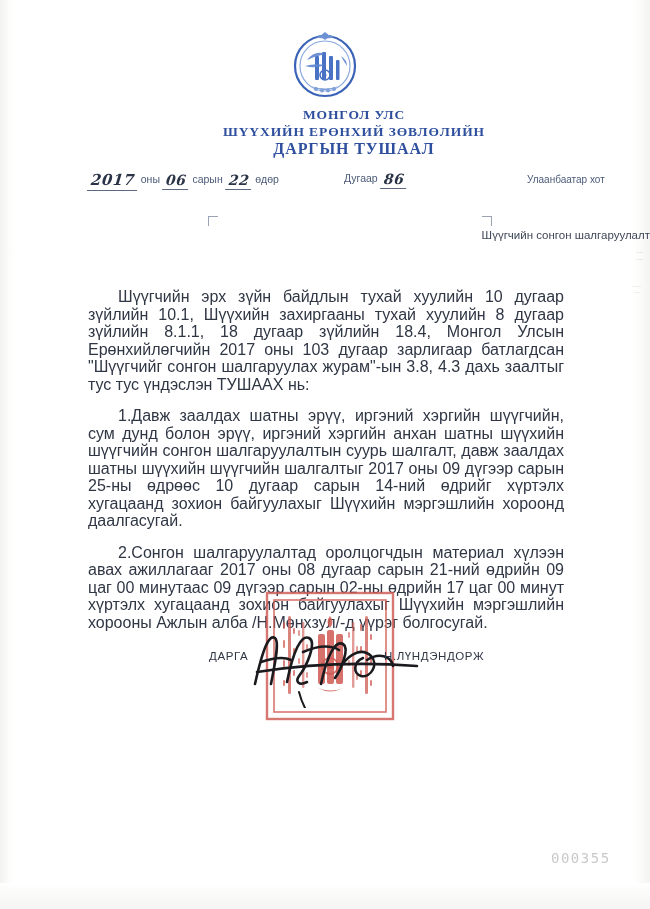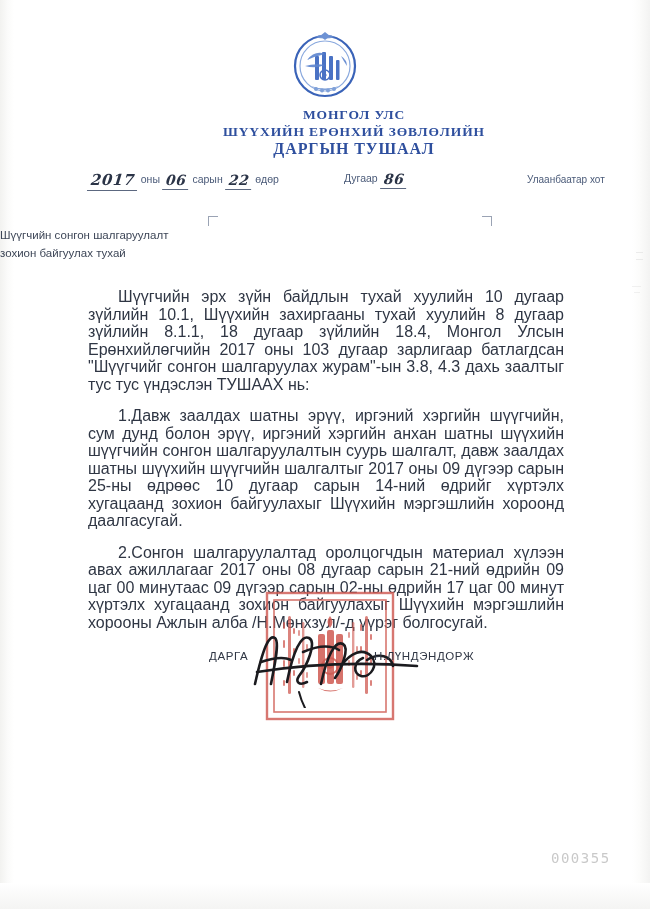--- a/index.html
+++ b/index.html
@@ -133,21 +133,21 @@
     border-width: 0;
   }
   .bracket.tl { left: 208px; top: 216px; border-left-width: 1px; border-top-width: 1px; }
   .bracket.tr { left: 482px; top: 216px; border-right-width: 1px; border-top-width: 1px; }
 
   .subject {
     position: absolute;
     left: 0;
     top: 226px;
     width: 650px;
-    text-align: left;
+    text-align: right;
     color: #3d4657;
     font-size: 11.5px;
     line-height: 18px;
     font-family: "Liberation Sans", sans-serif;
   }
 
   
   .body-block {
     position: absolute;
     left: 88px;
@@ -187,21 +187,21 @@
     letter-spacing: 0.6px;
     font-family: "Liberation Sans", sans-serif;
   }
   .sign-title {
     position: absolute;
     left: 209px;
     top: 0;
   }
   .sign-name {
     position: absolute;
-    left: 374px;
+    left: 384px;
     top: 0;
     white-space: nowrap;
   }
   .signature-ink {
     position: absolute;
     left: 247px;
     top: 612px;
     width: 180px;
     height: 96px;
     pointer-events: none;
@@ -283,21 +283,20 @@
       <span class="lbl">Дугаар</span><span class="hand small">86</span>
     </div>
     <div class="meta-right">Улаанбаатар хот</div>
   </div>
 
   <div class="bracket tl"></div>
   <div class="bracket tr"></div>
 
   <div class="subject">
     <div>Шүүгчийн сонгон шалгаруулалт</div>
-    <div>зохион байгуулах тухай</div>
   </div>
 
   <div class="body-block">
     <p class="para">Шүүгчийн эрх зүйн байдлын тухай хуулийн 10 дугаар зүйлийн 10.1, Шүүхийн захиргааны тухай хуулийн 8 дугаар зүйлийн 8.1.1, 18 дугаар зүйлийн 18.4, Монгол Улсын Ерөнхийлөгчийн 2017 оны 103 дугаар зарлигаар батлагдсан "Шүүгчийг сонгон шалгаруулах журам"-ын 3.8, 4.3  дахь заалтыг тус тус үндэслэн ТУШААХ нь:</p>
     <p class="para">1.Давж заалдах шатны эрүү, иргэний хэргийн шүүгчийн, сум дунд болон эрүү, иргэний хэргийн анхан шатны шүүхийн шүүгчийн сонгон шалгаруулалтын суурь шалгалт, давж заалдах шатны шүүхийн шүүгчийн шалгалтыг 2017 оны 09 дүгээр сарын 25-ны өдрөөс 10 дугаар сарын 14-ний өдрийг хүртэлх хугацаанд зохион байгуулахыг Шүүхийн мэргэшлийн хороонд даалгасугай.</p>
     <p class="para">2.Сонгон шалгаруулалтад оролцогчдын материал хүлээн авах ажиллагааг 2017 оны 08 дугаар сарын 21-ний өдрийн 09 цаг 00 минутаас 09 дүгээр сарын 02-ны өдрийн 17 цаг 00 минут хүртэлх хугацаанд зохион байгуулахыг Шүүхийн мэргэшлийн хорооны Ажлын алба /Н.Мөнхзул/-д үүрэг болгосугай.</p>
   </div>
 
   <svg class="stamp" viewBox="0 0 136 136">
     <g stroke="#cf5a52" fill="none" stroke-width="2.4" opacity=".82">

